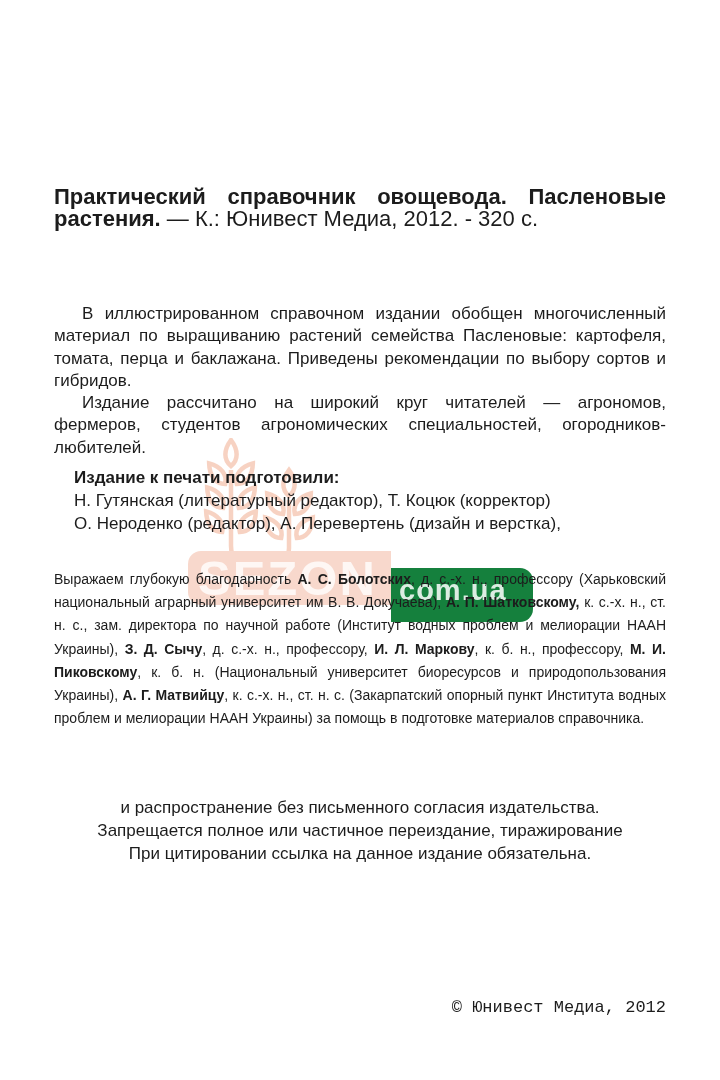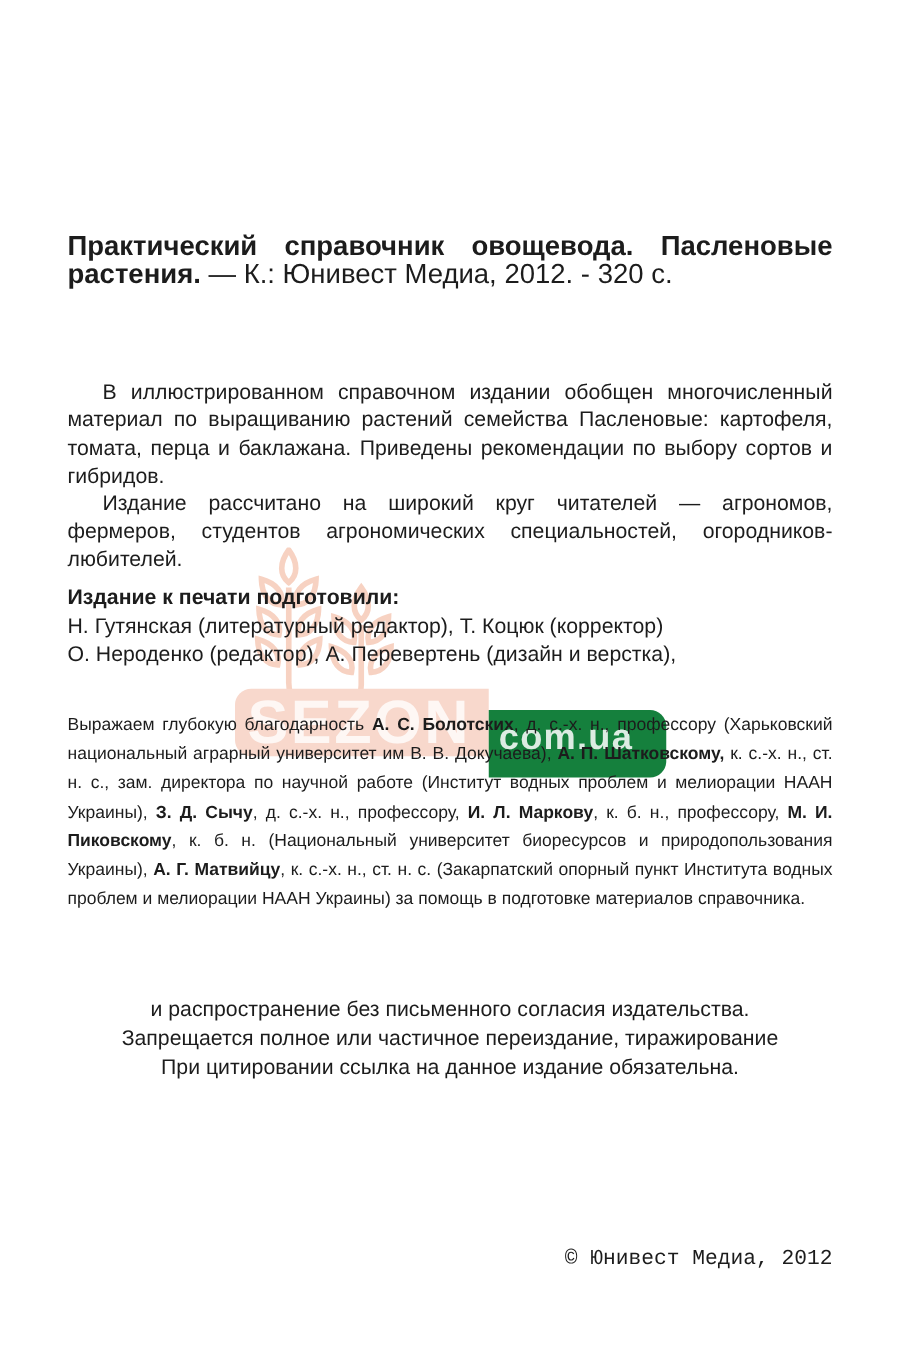--- a/index.html
+++ b/index.html
@@ -93,21 +93,21 @@
     </div>
   </div>
 
   <div class="content bibliography justify" style="position:absolute;"><span class="b">Практический справочник овощевода. Пасленовые растения.</span><span> — К.: Юнивест Медиа, 2012. - 320 с.</span></div>
 
   <div class="content annotation" style="position:absolute;">
       <p>В иллюстрированном справочном издании обобщен многочисленный материал по выращиванию растений семейства Пасленовые: картофеля, томата, перца и баклажана. Приведены рекомендации по выбору сортов и гибридов.</p>
       <p>Издание рассчитано на широкий круг читателей — агрономов, фермеров, студентов агрономических специальностей, огородников-любителей.</p>
     </div>
 
-  <div class="content credits" style="position:absolute;">
+  <div class="content credits" style="position:absolute;margin-left:20px;">
     <div class="credits-heading">Издание к печати подготовили:</div>
     <div>
         <div>Н. Гутянская (литературный редактор), Т. Коцюк (корректор)</div>
         <div>О. Нероденко (редактор), А. Перевертень (дизайн и верстка),</div>
       </div>
   </div>
 
   <div class="content acknowledgement justify" style="position:absolute;"><span>Выражаем глубокую благодарность </span><span class="b">А. С. Болотских</span><span>, д. с.-х. н., профессору (Харьковский национальный аграрный университет им В. В. Докучаева), </span><span class="b">А. П. Шатковскому,</span><span> к. с.-х. н., ст. н. с., зам. директора по научной работе (Институт водных проблем и мелиорации НААН Украины), </span><span class="b">З. Д. Сычу</span><span>, д. с.-х. н., профессору, </span><span class="b">И. Л. Маркову</span><span>, к. б. н., профессору, </span><span class="b">М. И. Пиковскому</span><span>, к. б. н. (Национальный университет биоресурсов и природопользования Украины), </span><span class="b">А. Г. Матвийцу</span><span>, к. с.-х. н., ст. н. с. (Закарпатский опорный пункт Института водных проблем и мелиорации НААН Украины) за помощь в подготовке материалов справочника.</span></div>
 
   <div class="content prohibition" style="position:absolute;">

